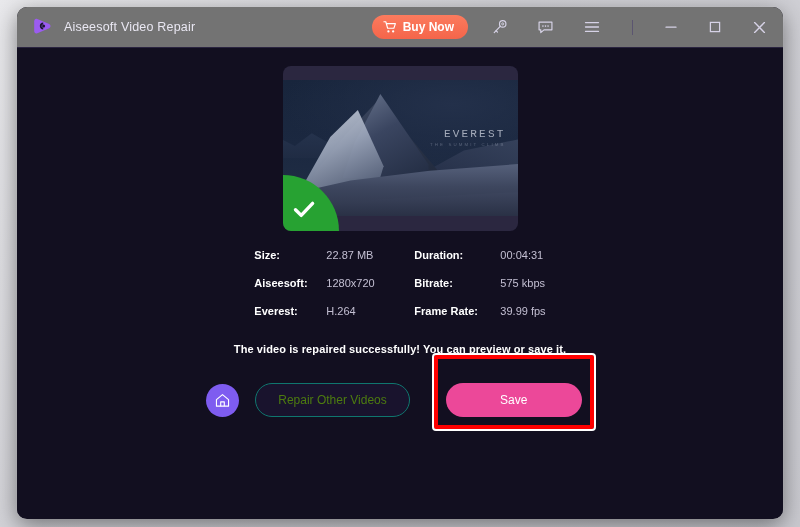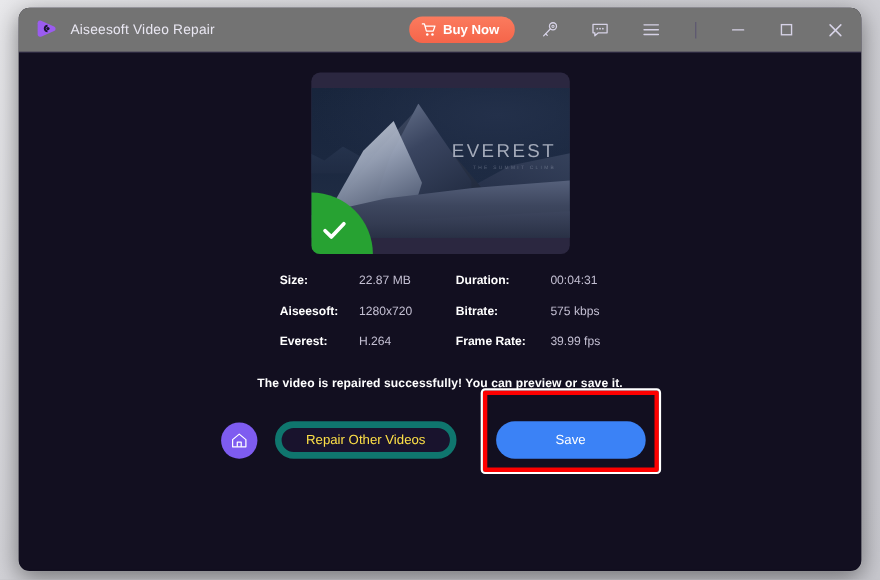--- a/index.html
+++ b/index.html
@@ -183,23 +183,23 @@
     opacity: .9;
   }
   #thumb-caption {
     position: absolute;
     right: 12px; top: 48px;
     text-align: right;
     pointer-events: none;
   }
   #thumb-caption .main {
     color: rgba(216,220,232,.72);
-    font-size: 17px;
+    font-size: 11px;
     letter-spacing: 2.2px;
-    font-family: Liberation Sans, sans-serif;
+    font-family: Liberation Mono, monospace;
   }
   #thumb-caption .sub {
     color: rgba(170,178,196,.40);
     font-size: 4.4px;
     letter-spacing: 2.1px;
     margin-top: 2px;
   }
   #success-badge {
     position: absolute;
     left: 0; bottom: 0;
@@ -245,24 +245,24 @@
     border-radius: 50%;
     background: #7e5cf0;
     display: flex; align-items: center; justify-content: center;
     cursor: pointer;
     flex: none;
   }
   .btn-outline {
     height: 34px;
     min-width: 148px;
     padding: 0 22px;
-    border: 6px solid #0f766e;
+    border: 1px solid #0f766e;
     border-radius: 18px;
     background: rgba(122,90,230,.07);
-    color: #fde047;
+    color: #4d7c0f;
     font-size: 12px;
     display: flex; align-items: center; justify-content: center;
     cursor: pointer;
     white-space: nowrap;
   }
   #preview-btn { min-width: 136px; }
 
   #save-wrap {
     position: relative;
     padding: 8px;
@@ -276,21 +276,21 @@
     outline: 2px solid #ffffff;
     border-radius: 2px;
     pointer-events: none;
   }
   #save-btn {
     position: relative;
     width: 136px;
     height: 34px;
     border: none;
     border-radius: 18px;
-    background: #3b82f6;
+    background: #ec4899;
     color: #ffffff;
     font-size: 12px;
     cursor: pointer;
     display: flex; align-items: center; justify-content: center;
     margin: 0 4px;
   }
 </style>
 </head>
 <body>
 

